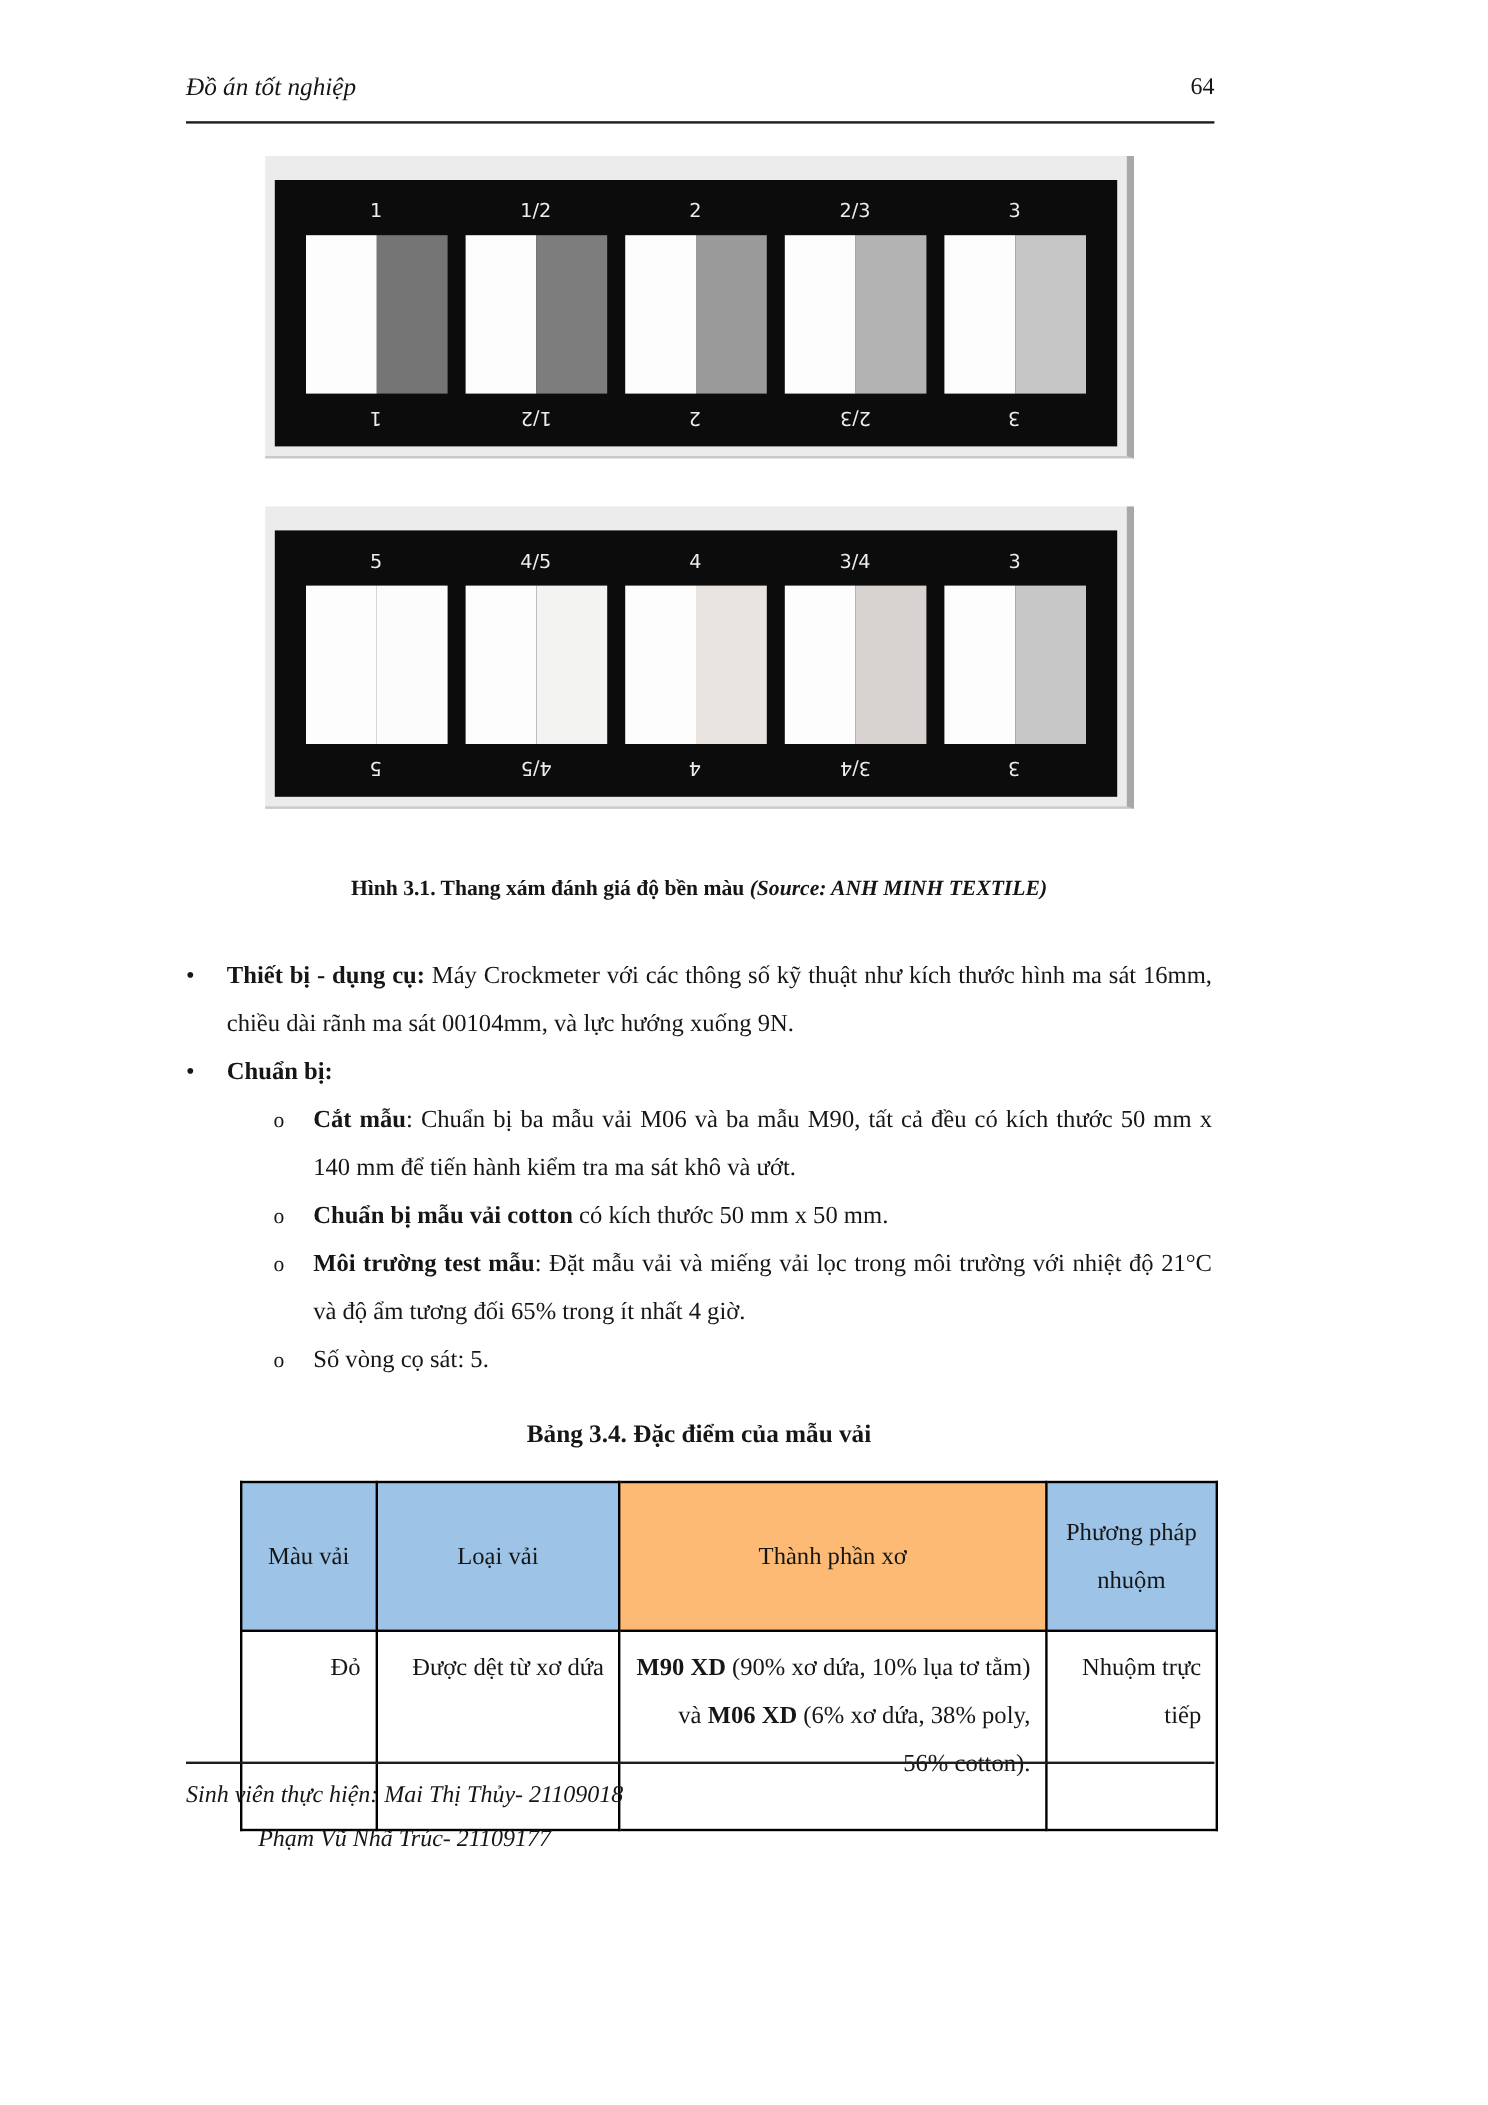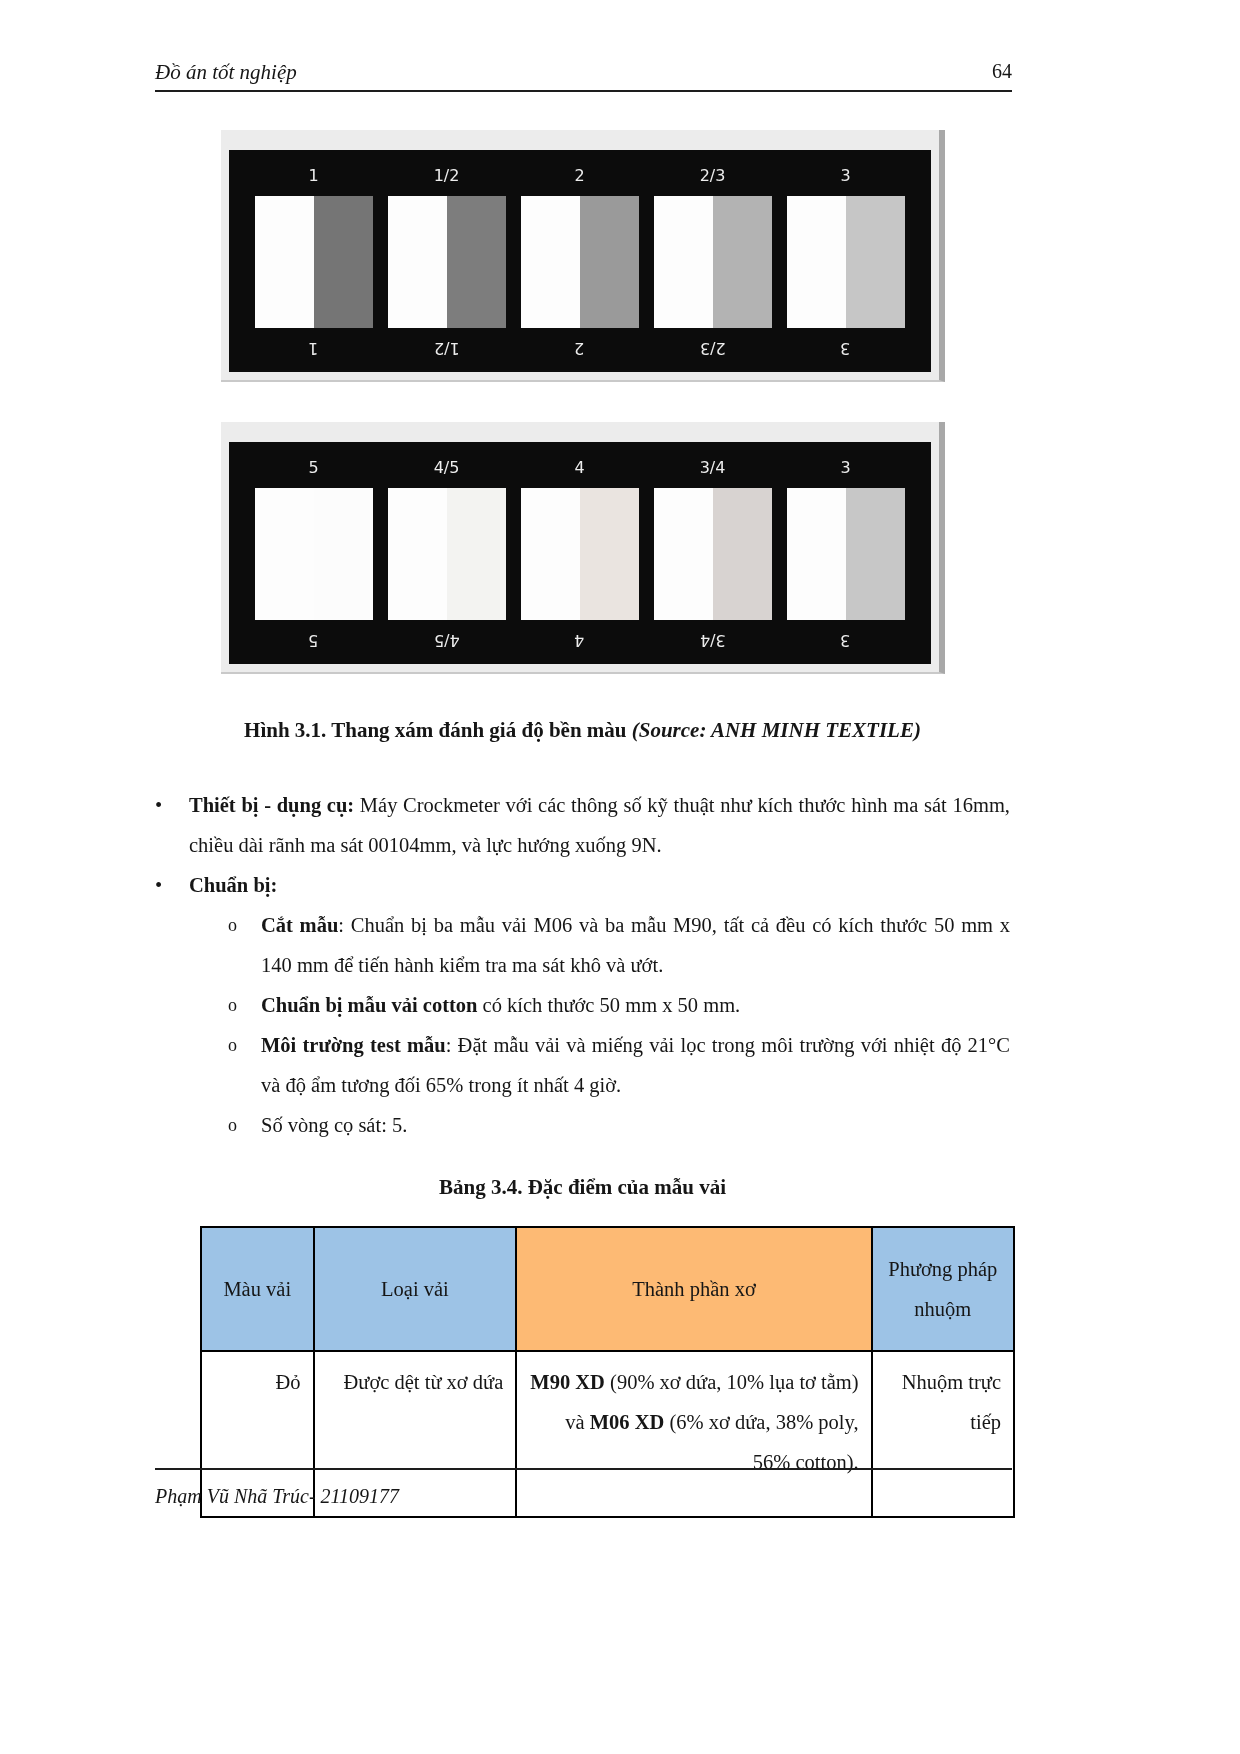--- a/index.html
+++ b/index.html
@@ -15,23 +15,23 @@
   }
 
   
   .header {
     position: absolute;
     left: 155px;
     right: 228px;
     top: 60px;
     display: flex;
     justify-content: space-between;
-    align-items: flex-start;
+    align-items: center;
     border-bottom: 2px solid #1d1d1d;
-    padding-bottom: 5px;
+    padding-bottom: 16px;
     font-size: 21px;
   }
   .header-title { font-style: italic; }
   .header-page { font-size: 20px; }
 
   
   .content {
     position: absolute;
     left: 155px;
     width: 855px;
@@ -58,22 +58,22 @@
     line-height: 24px;
   }
   .flipped { transform: rotate(180deg); }
   .swatch { width: 118px; height: 132px; display: flex; margin: 8px 0; }
   .half { flex: 1 1 50%; }
   .half.left { background: #fdfdfd; }
 
   
   .fig-caption {
     text-align: center;
-    margin-top: 44px;
-    font-size: 21px;
+    margin-top: 56px;
+    font-size: 18px;
     font-weight: bold;
   }
   .fig-caption .src { font-style: italic; }
 
   
   .bullets { margin-top: 42px; font-size: 20.5px; line-height: 40px; }
   .bullet { display: flex; }
   .bullet .marker { width: 34px; flex: none; }
   .bullet .btext { flex: 1 1 auto; text-align: justify; }
   .bullet.sub { margin-left: 73px; }
@@ -307,17 +307,18 @@
           <td><span class="b">M90 XD</span><span> (90% xơ dứa, 10% lụa tơ tằm) và </span><span class="b">M06 XD</span><span> (6% xơ dứa, 38% poly, 56% cotton).</span></td>
           <td>Nhuộm trực tiếp</td>
         </tr>
       </tbody>
     </table>
 
   </div>
 
   <div class="footer">
     <div class="footer-left">
+      <div>Sinh viên thực hiện: Mai Thị Thủy- 21109018</div>
       <div>Phạm Vũ Nhã Trúc- 21109177</div>
     </div>
   </div>
 
 </div>
 
 </body></html>

